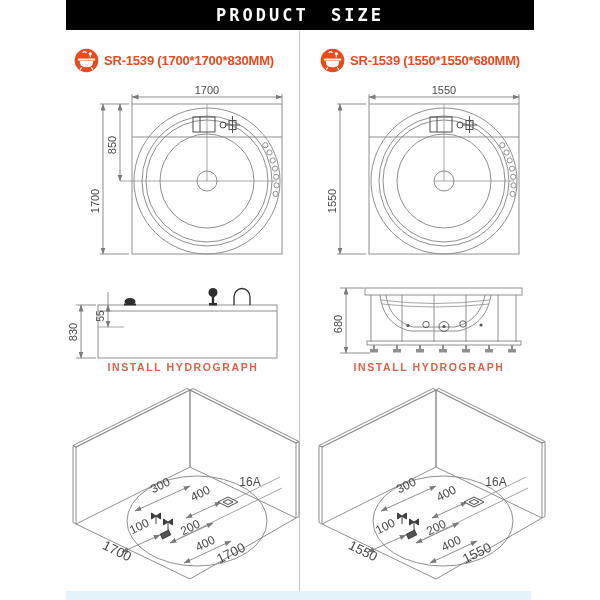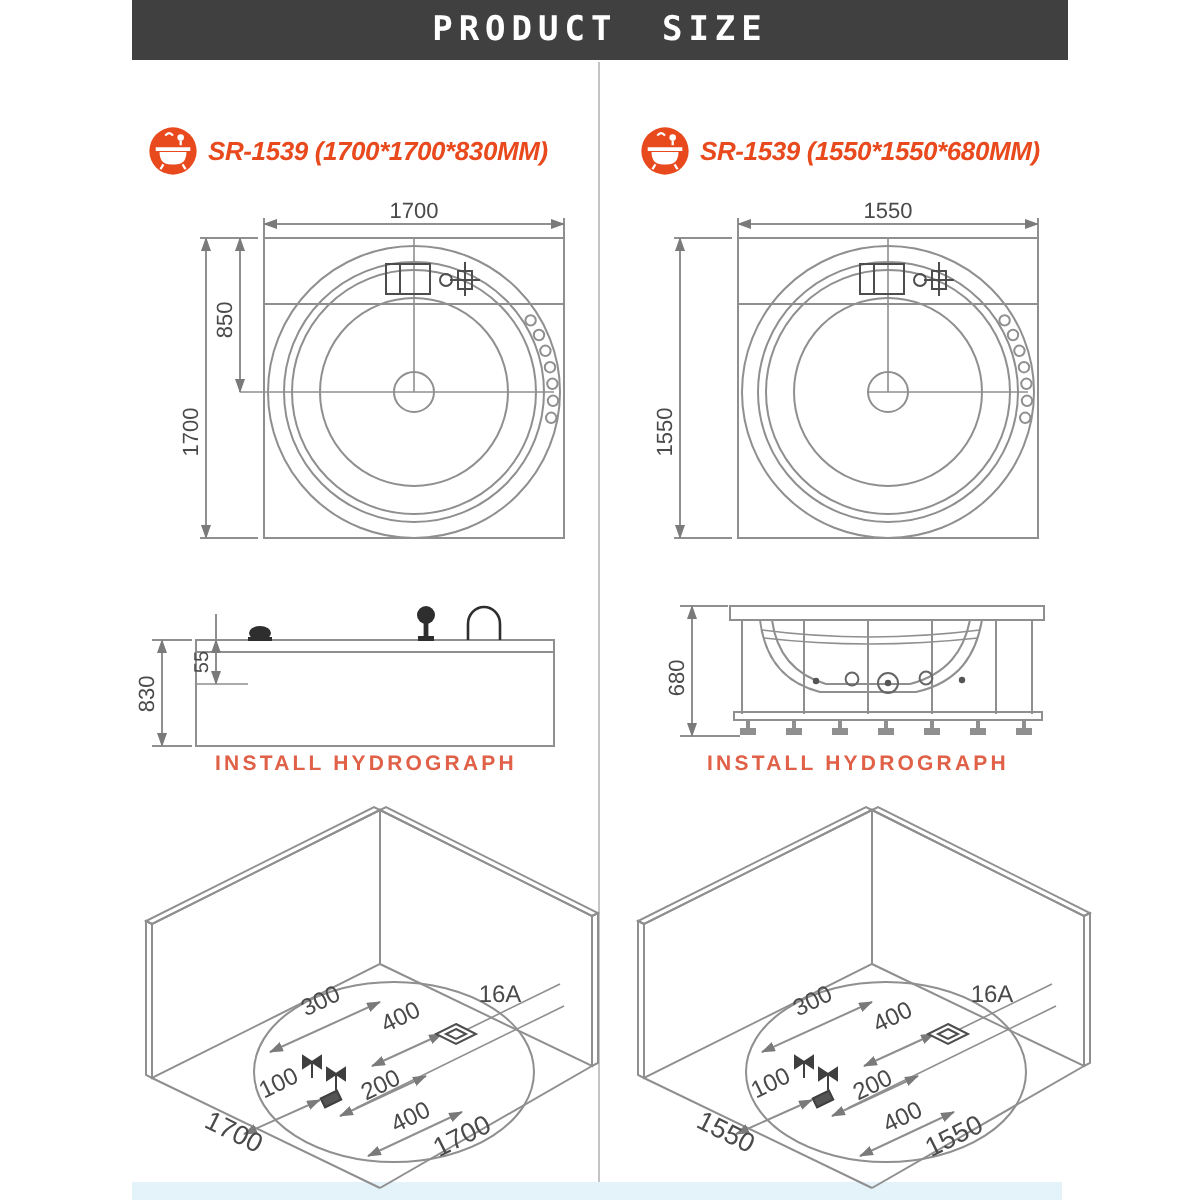--- a/index.html
+++ b/index.html
@@ -1,26 +1,26 @@
 <!DOCTYPE html>
 <html><head>
 <meta charset="utf-8">
 <style>
   html,body{margin:0;padding:0;background:#fff;}
   .page{position:relative;width:600px;height:600px;background:#ffffff;overflow:hidden;
         font-family:"Liberation Sans",sans-serif;}
-  .header{position:absolute;left:66px;top:0;width:468px;height:30px;background:#404040;
+  .header{position:absolute;left:66px;top:0;width:468px;height:30px;background:#000000;
           display:flex;align-items:center;justify-content:center;}
   .header .title{color:#ffffff;font-family:"DejaVu Sans Mono",monospace;font-weight:bold;
           font-size:17px;letter-spacing:3px;word-spacing:9px;}
   .divider{position:absolute;left:299px;top:31px;width:1px;height:560px;background:#c4c4c4;}
   .bottom-strip{position:absolute;left:66px;top:591px;width:465px;height:9px;background:#e4f2f9;}
   .col{position:absolute;top:30px;width:234px;}
   .col.left{left:66px;} .col.right{left:312px;}
-  .badge{margin-top:32px;height:26px;display:flex;align-items:center;padding-left:8px;gap:5px;font-style:italic;}
+  .badge{margin-top:17px;height:26px;display:flex;align-items:center;padding-left:8px;gap:5px;}
   .badge .label{color:#e8491d;font-weight:bold;font-size:13px;letter-spacing:-0.2px;white-space:nowrap;}
   svg{display:block;}
   .topview{margin-top:12px;}
   .sideview{margin-top:14px;}
   .install{height:14px;line-height:14px;text-align:center;
            font-family:Liberation Sans, sans-serif;font-weight:bold;font-size:10.5px;
            letter-spacing:1.6px;color:#e06048;}
   .isoview{margin-top:9px;}
   .lines{stroke:#8f8f8f;fill:none;stroke-width:1;}
   .thin{stroke-width:0.8;}

